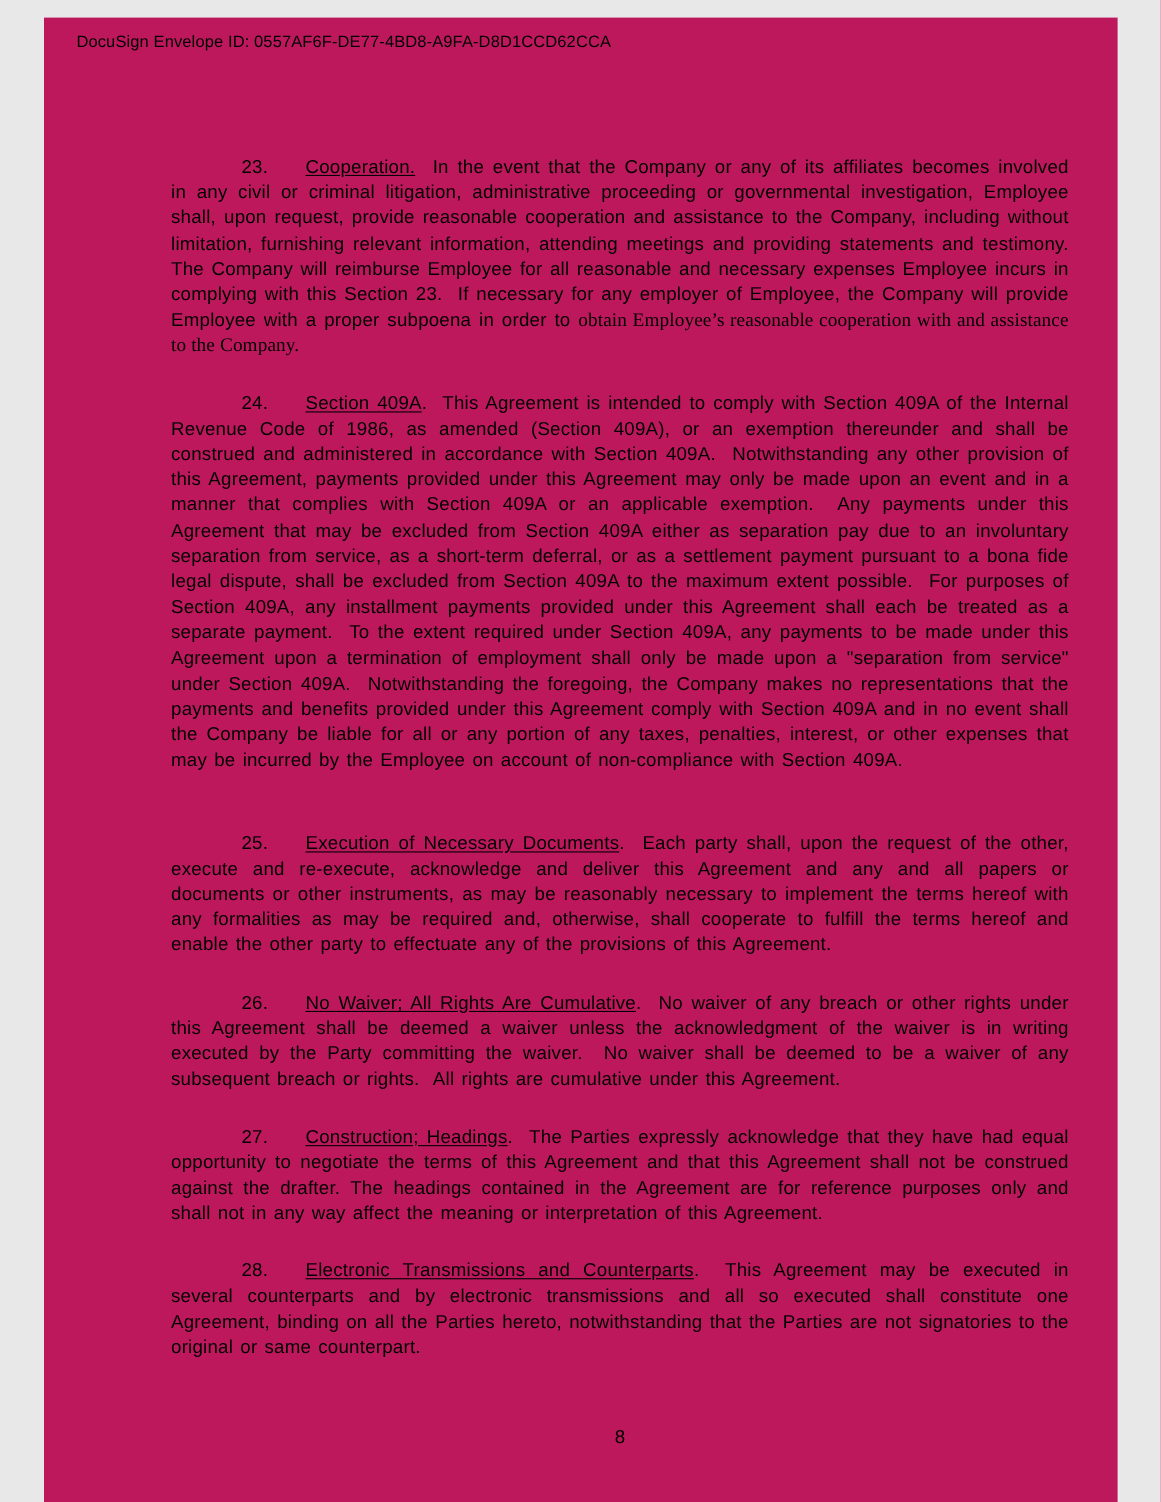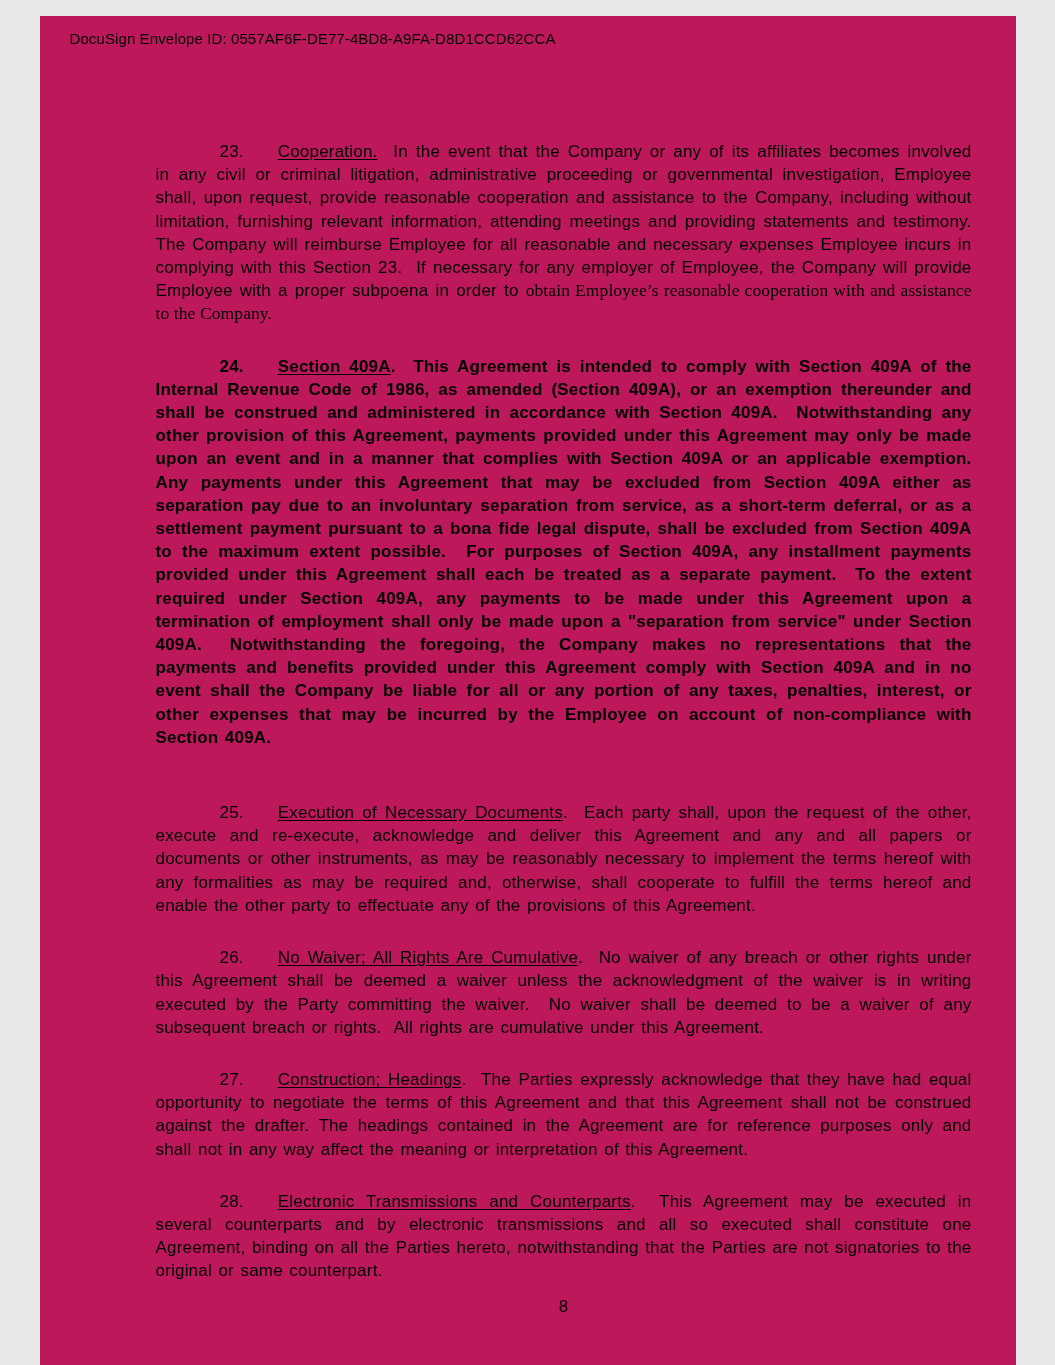--- a/index.html
+++ b/index.html
@@ -36,21 +36,20 @@
     font-size: 17px;
     line-height: 23.2px;
     text-align: justify;
     text-indent: 64px;
     white-space: pre-wrap;
     letter-spacing: 0.2px;
     word-spacing: 1.6px;
   }
   .para.gap-large {
     margin-bottom: 52px;
-    font-weight: bold;
   }
   .tab {
     display: inline-block;
     width: 34px;
   }
   .heading {
     text-decoration: underline;
     text-underline-offset: 2px;
   }
   .serif-text {

